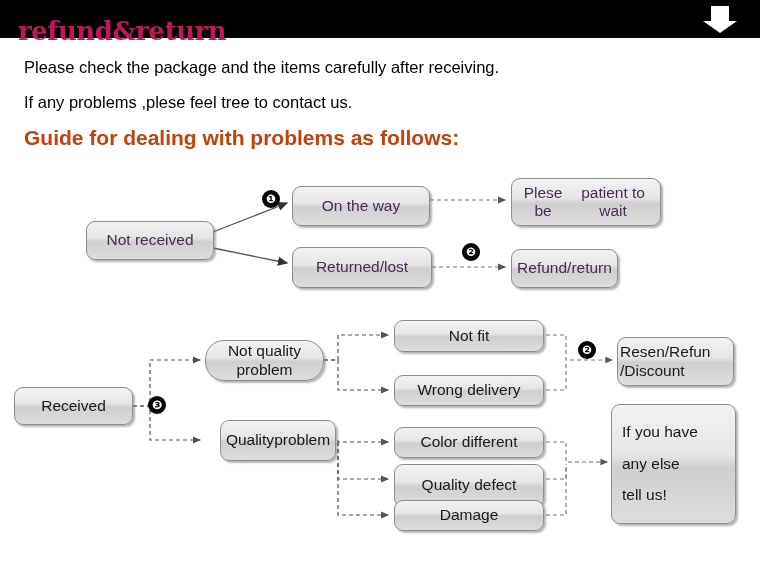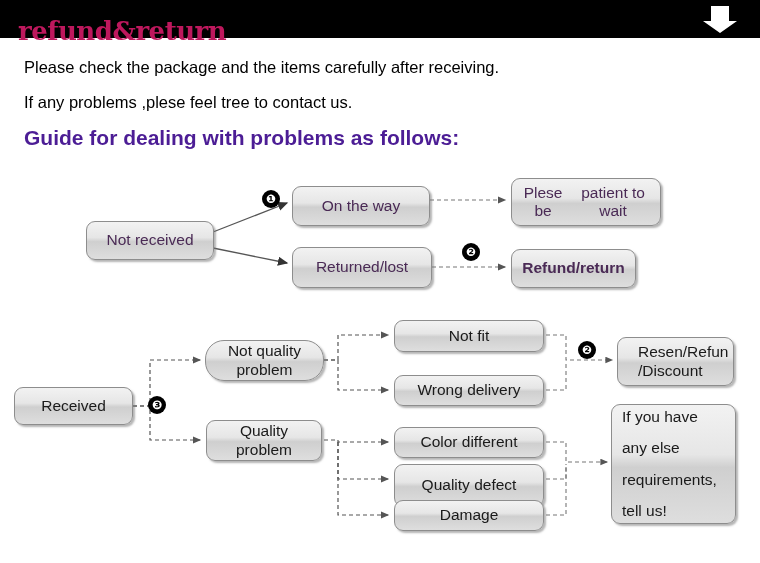--- a/index.html
+++ b/index.html
@@ -32,21 +32,21 @@
   .intro{
     position:absolute;
     font-size:16.5px;
     color:#000000;
     white-space:nowrap;
   }
   .intro1{left:24px;top:58px;}
   .intro2{left:24px;top:93px;}
   .guide{
     position:absolute;left:24px;top:126px;
-    font-size:21px;font-weight:bold;color:#4c1d95;
+    font-size:21px;font-weight:bold;color:#c2410c;
     white-space:nowrap;
   }
   
   .box{
     position:absolute;
     box-sizing:border-box;
     border:1px solid #8d8d8d;
     border-radius:9px;
     background:linear-gradient(to bottom,#f2f2f2 0%,#e6e6e6 42%,#cfcfcf 53%,#dedede 100%);
     display:flex;
@@ -127,53 +127,52 @@
 
 <div class="box purple shadow" style="left:292px;top:186px;width:138px;height:40px;text-align:right;">On the way</div>
 
 <div class="box purple shadow" style="left:292px;top:247px;width:140px;height:41px;">Returned/lost</div>
 
 <div class="box purple shadow" style="left:511px;top:178px;width:150px;height:48px;">
   <span>Plese be</span>
   <span>patient to wait</span>
 </div>
 
-<div class="box purple shadow" style="left:511px;top:249px;width:125px;height:39px;font-weight:bold;">Refund/return</div>
+<div class="box purple shadow" style="left:511px;top:249px;width:107px;height:39px;">Refund/return</div>
 
 <div class="numdot" style="left:262px;top:190px;">❶</div>
 <div class="numdot" style="left:462px;top:243px;">❷</div>
 
 <div class="box shadow" style="left:14px;top:387px;width:119px;height:38px;">Received</div>
 
 <div class="box shadow" style="left:205px;top:340px;width:119px;height:41px;flex-direction:column;border-radius:19px;">
   <span>Not quality</span>
   <span>problem</span>
 </div>
 
-<div class="box shadow" style="left:206px;top:420px;width:116px;height:41px;flex-direction:column;">
+<div class="box shadow" style="left:220px;top:420px;width:116px;height:41px;flex-direction:row;">
   <span>Quality</span>
   <span>problem</span>
 </div>
 
 <div class="box shadow" style="left:394px;top:320px;width:150px;height:32px;">Not fit</div>
 
 <div class="box shadow" style="left:394px;top:375px;width:150px;height:31px;">Wrong delivery</div>
 
 <div class="box shadow" style="left:394px;top:427px;width:150px;height:31px;">Color different</div>
 
 <div class="box shadow" style="left:394px;top:464px;width:150px;height:43px;">Quality defect</div>
 
 <div class="box shadow" style="left:394px;top:500px;width:150px;height:31px;">Damage</div>
 
-<div class="box shadow" style="left:617px;top:337px;width:117px;height:49px;flex-direction:column;align-items:flex-start;padding-left:20px;text-align:left;">
+<div class="box shadow" style="left:617px;top:337px;width:117px;height:49px;flex-direction:column;align-items:flex-start;padding-left:2px;text-align:left;">
   <span>Resen/Refun</span>
   <span>/Discount</span>
 </div>
 
 <div class="box shadow left" style="left:611px;top:404px;width:125px;height:120px;flex-direction:column;align-items:flex-start;text-align:left;justify-content:center;line-height:1.45;">
   <span>If you have</span>
   <span>any else</span>
-  <span>requirements,</span>
   <span>tell us!</span>
 </div>
 
 <div class="numdot" style="left:148px;top:396px;">❸</div>
 <div class="numdot" style="left:578px;top:341px;">❷</div>
 
 </body></html>

